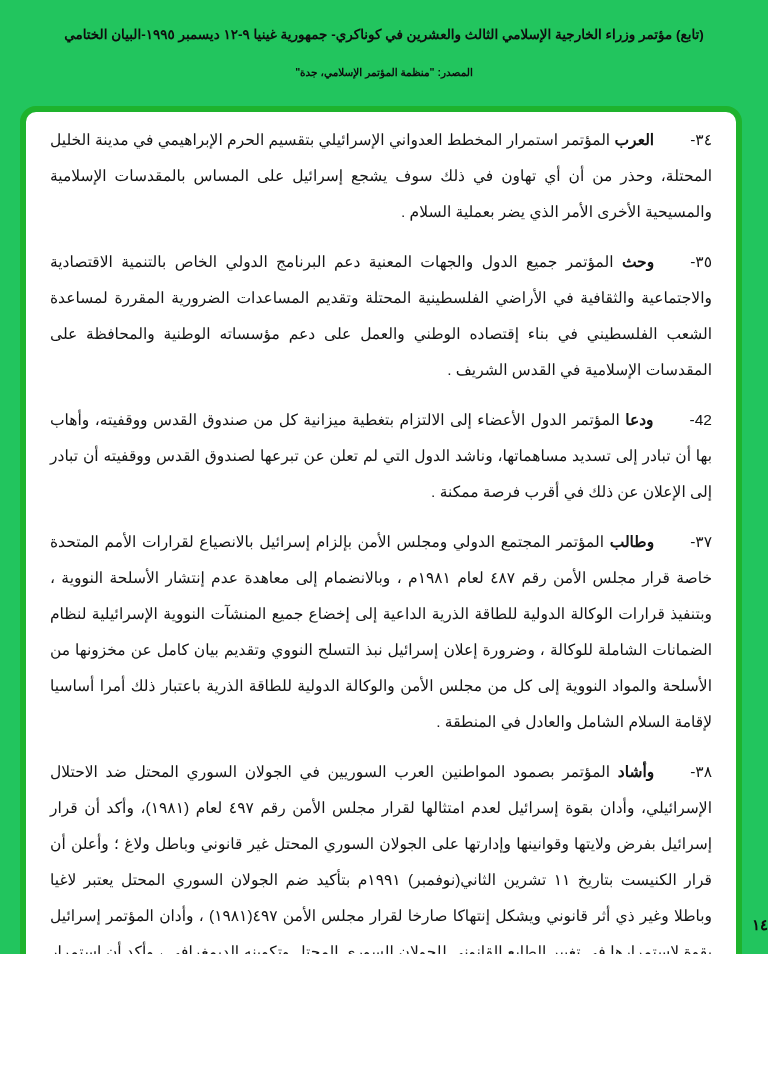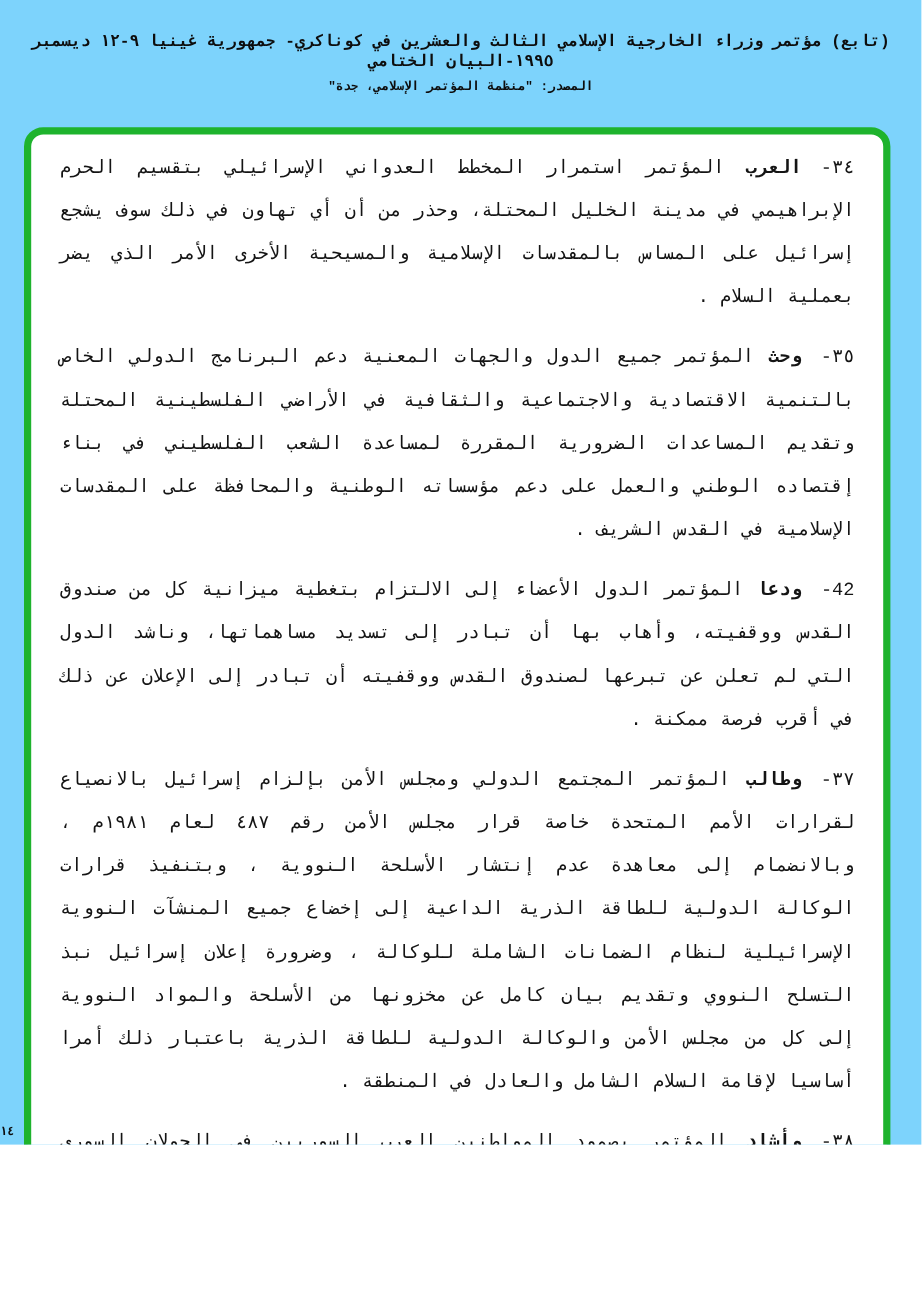--- a/index.html
+++ b/index.html
@@ -4,22 +4,22 @@
 <style>
   html, body {
     margin: 0;
     padding: 0;
     background: #ffffff;
   }
   .page {
     position: relative;
     width: 768px;
     height: 954px;
-    background: #7dd3fc;
-    font-family: Liberation Mono, monospace;
+    background: #22c55e;
+    font-family: Liberation Sans, sans-serif;
     color: #111111;
     overflow: hidden;
   }
   .header-line {
     position: absolute;
     top: 26px;
     left: 0;
     right: 0;
     direction: rtl;
     text-align: center;
@@ -57,34 +57,34 @@
     direction: rtl;
     text-align: justify;
     font-size: 15.5px;
     line-height: 36px;
     color: #141414;
   }
   .para {
     margin: 0 0 14px 0;
   }
   .para-num {
-    margin-left: 16px;
+    margin-left: 36px;
     white-space: nowrap;
   }
   .para-lead {
     font-weight: bold;
   }
   .page-number {
     position: absolute;
-    bottom: 4px;
+    bottom: 20px;
     left: 0;
     right: 0;
-    text-align: left;
+    text-align: right;
     direction: rtl;
-    font-size: 10px;
+    font-size: 15px;
     font-weight: bold;
     color: #0d0d0d;
   }
 </style>
 </head>
 <body>
 
 <div class="page">
 
   <div class="header-line">(تابع) مؤتمر وزراء الخارجية الإسلامي الثالث والعشرين في كوناكري- جمهورية غينيا ٩-١٢ ديسمبر ١٩٩٥-البيان الختامي</div>

